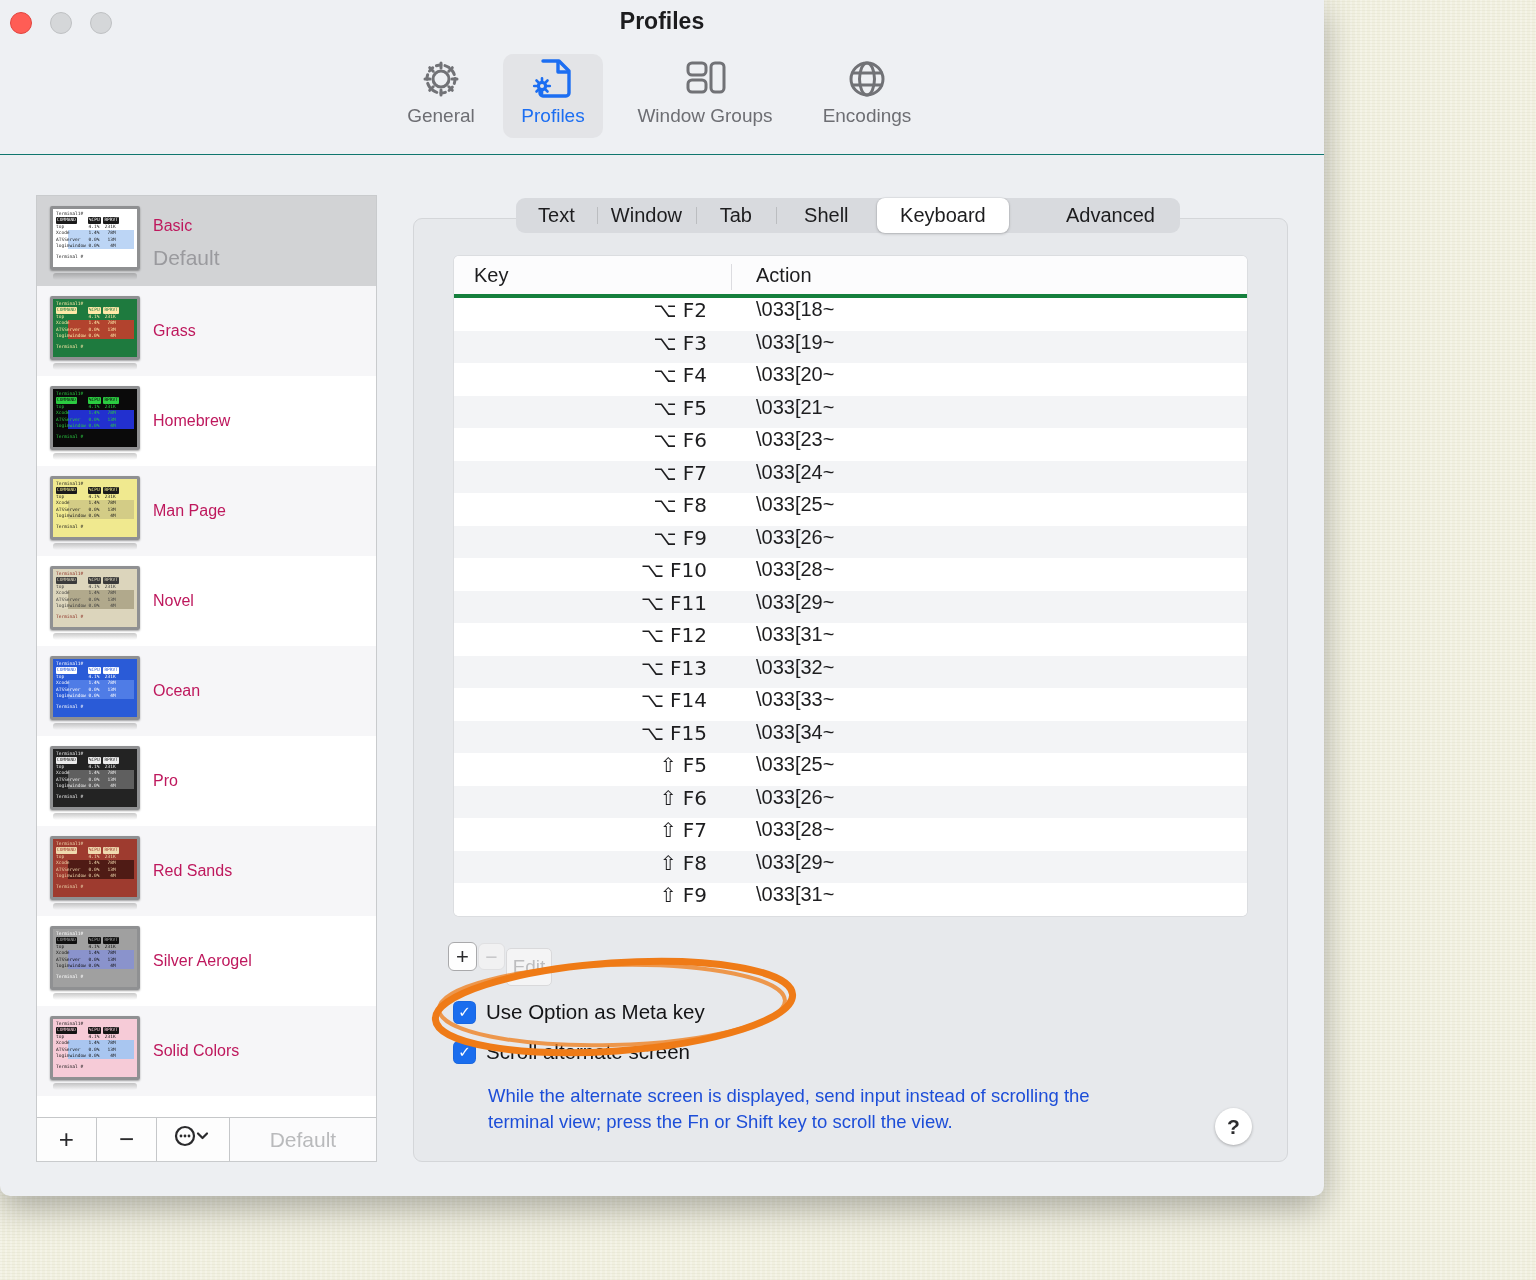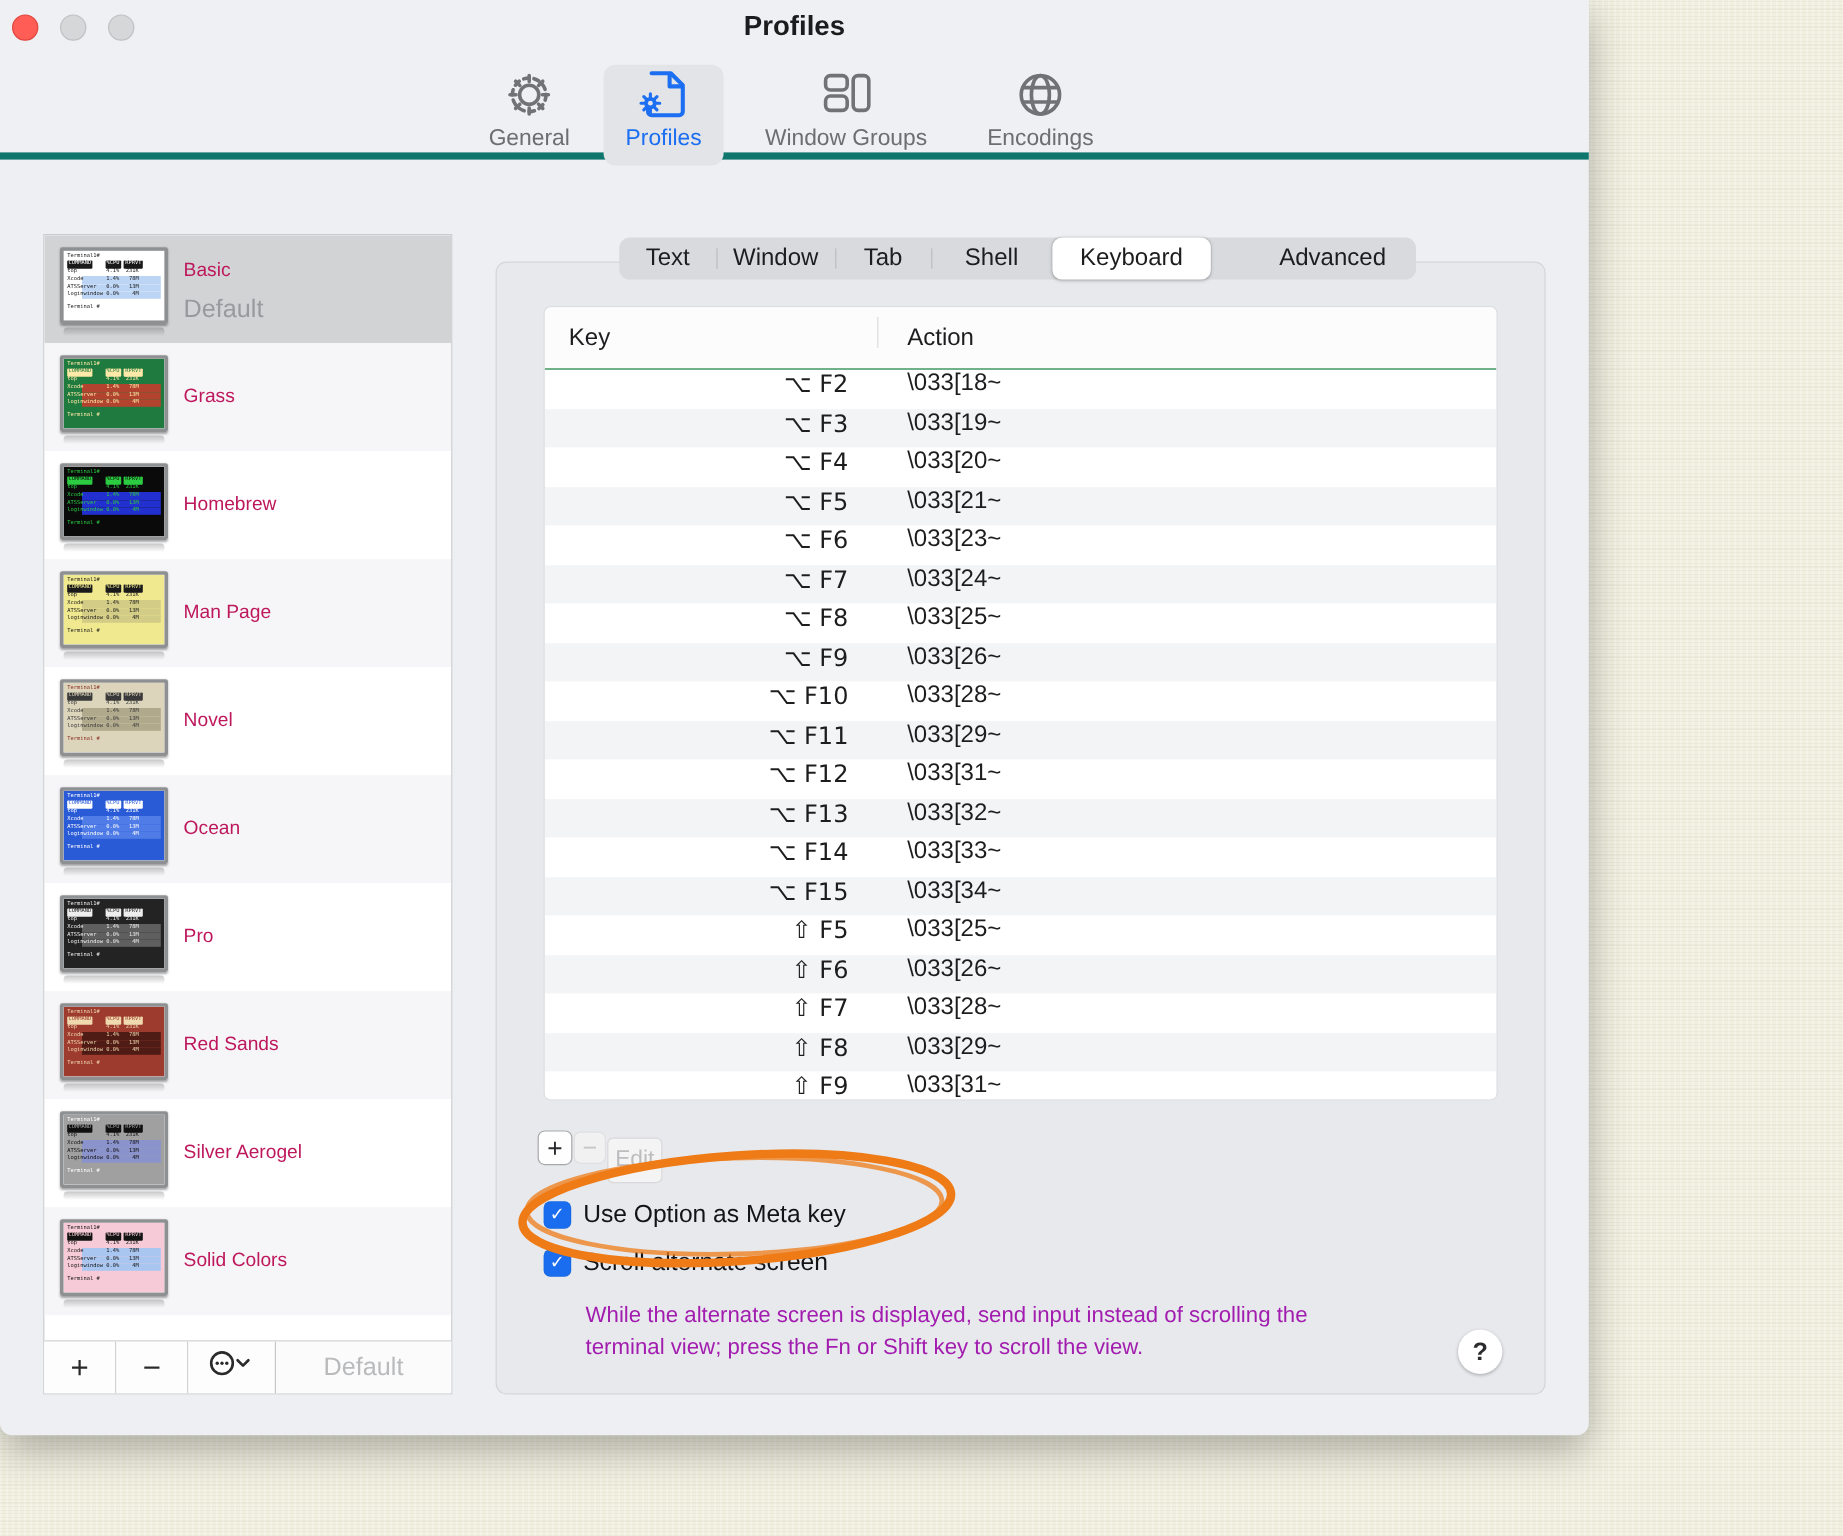--- a/index.html
+++ b/index.html
@@ -12,22 +12,22 @@
       repeating-linear-gradient(0deg, rgba(150,150,110,0.08) 0 1px, transparent 1px 3px),
       repeating-linear-gradient(90deg, rgba(255,255,255,0.25) 0 2px, transparent 2px 5px);
     position:relative; overflow:hidden;
   }
   .window {
     position:absolute; left:0; top:0; width:1324px; height:1196px;
     background:#edeff2; border-radius:0 0 10px 10px;
     box-shadow:0 12px 34px rgba(0,0,0,0.3);
   }
   
-  .titlebar { position:absolute; left:0; top:0; width:100%; height:133px;
-    background:#eef0f3; border-bottom:6px solid #0f766e; border-radius:0; }
+  .titlebar { position:absolute; left:0; top:0; width:100%; height:155px;
+    background:#eef0f3; border-bottom:1px solid #0f766e; border-radius:0; }
   .win-title { position:absolute; left:0; top:8px; width:100%; text-align:center;
     font-size:23px; font-weight:700; color:#1c1c1e; }
   .tl { position:absolute; top:12px; width:22px; height:22px; border-radius:50%; cursor:default; }
   .tl.red   { left:10px; background:#ff5d55; border:1px solid #e2453f; }
   .tl.grey1 { left:50px; background:#d5d7d9; border:1px solid #bfc1c3; }
   .tl.grey2 { left:90px; background:#d5d7d9; border:1px solid #bfc1c3; }
   .tb-item { position:absolute; top:54px; height:84px; display:flex; flex-direction:column;
     align-items:center; justify-content:flex-start; border-radius:10px; }
   .tb-item .ticon { height:50px; display:flex; align-items:center; justify-content:center; }
   .tb-item .tlabel { font-size:19px; color:#6d6e73; margin-top:1px; }
@@ -71,21 +71,21 @@
   
   .segctl { position:absolute; left:516px; top:198px; width:664px; height:35px;
     background:#d8dade; border-radius:9px; display:flex; z-index:3; }
   .seg { position:relative; height:100%; display:flex; align-items:center; justify-content:center;
     font-size:20px; color:#1d1d1f; }
   .seg .sep { position:absolute; left:0; top:9px; width:1px; height:17px; background:#bbbdc0; }
   .seg.sel { background:#ffffff; border-radius:8px; box-shadow:0 1px 3px rgba(0,0,0,0.22), 0 0 0 1px rgba(0,0,0,0.04); }
   
   .ktable { position:absolute; left:40px; top:37px; width:793px; height:660px;
     background:#ffffff; border-radius:5px; overflow:hidden; box-shadow:0 0 0 1px rgba(0,0,0,0.05); }
-  .khead { position:relative; height:52px; background:#fcfcfd; border-bottom:1px solid #15803d; }
+  .khead { position:relative; height:42px; background:#fcfcfd; border-bottom:4px solid #15803d; }
   .khead .h-key { position:absolute; left:20px; top:50%; transform:translateY(-50%); font-size:20px; }
   .khead .h-div { position:absolute; left:277px; top:8px; width:1px; height:26px; background:#dcdce0; }
   .khead .h-action { position:absolute; left:302px; top:50%; transform:translateY(-50%); font-size:20px; }
   .trow { display:flex; height:32.5px; font-size:20px; background:#ffffff; }
   .trow.alt { background:#f3f4f6; }
   .kcell { width:277px; text-align:right; padding-right:24px;
     font-family:"DejaVu Sans","Liberation Sans",sans-serif; }
   .acell { padding-left:25px; }
   
   .rc-add { position:absolute; left:34px; top:723px; width:29px; height:29px;
@@ -98,21 +98,21 @@
     background:#f4f4f5; border:1px solid #d9d9db; border-radius:5px;
     display:flex; align-items:center; justify-content:center; font-size:19px; color:#bdbdbf; }
   
   .optrow { position:absolute; left:39px; height:24px; display:flex; align-items:center; }
   .cbox { width:23px; height:23px; border-radius:5.5px; background:#1a6dee;
     display:flex; align-items:center; justify-content:center;
     color:#ffffff; font-size:15px; font-weight:700; box-shadow:inset 0 0 0 0.5px rgba(0,0,0,0.1); }
   .optlabel { margin-left:10px; font-size:20.5px; color:#141416; }
   
   .helptext { position:absolute; left:74px; top:864px; width:655px;
-    font-size:18.5px; line-height:1.42; color:#a21caf; }
+    font-size:18.5px; line-height:1.42; color:#1d4ed8; }
   .helpbtn { position:absolute; left:801px; top:889px; width:37px; height:37px; border-radius:50%;
     background:#ffffff; box-shadow:0 1px 3px rgba(0,0,0,0.28); display:flex; align-items:center;
     justify-content:center; font-size:21px; font-weight:700; color:#2c2c2e; }
   
   .annot { position:absolute; left:415px; top:948px; width:395px; height:120px;
     z-index:10; pointer-events:none; }
 </style>
 </head>
 <body>
 

